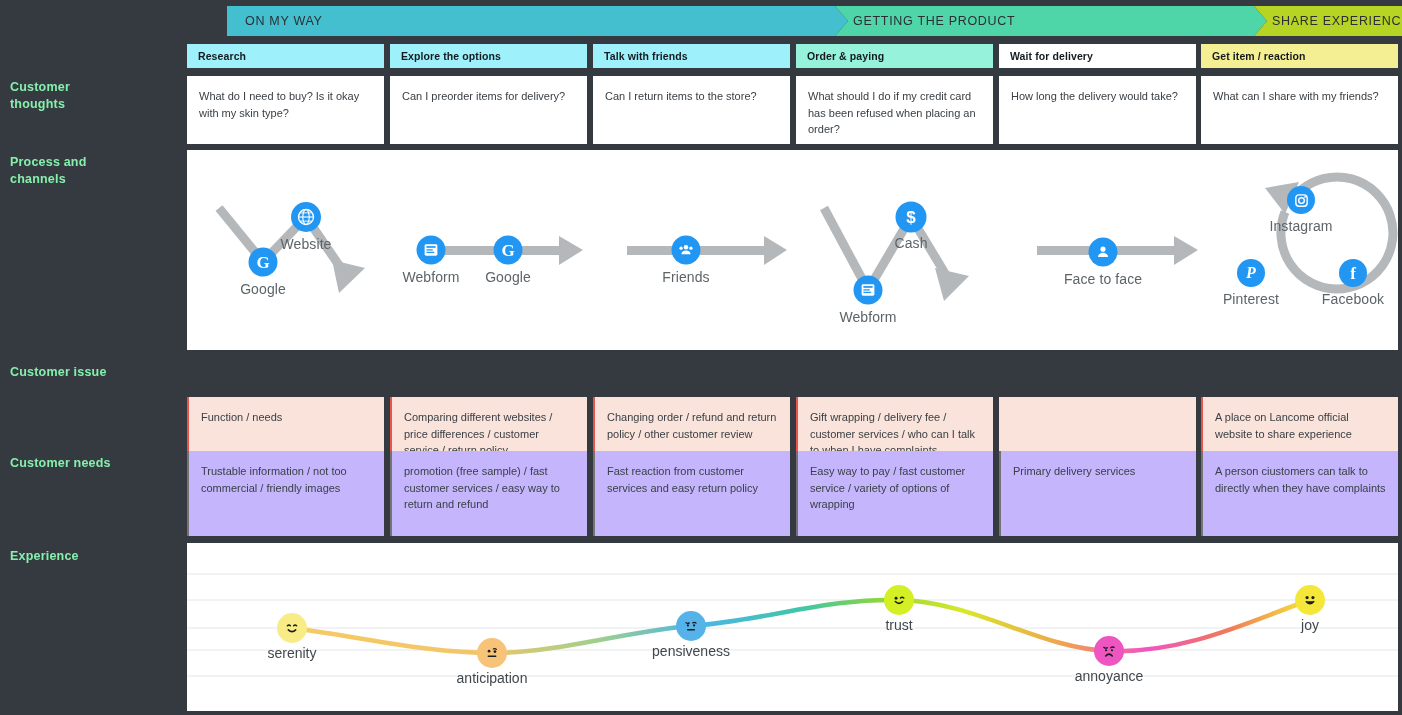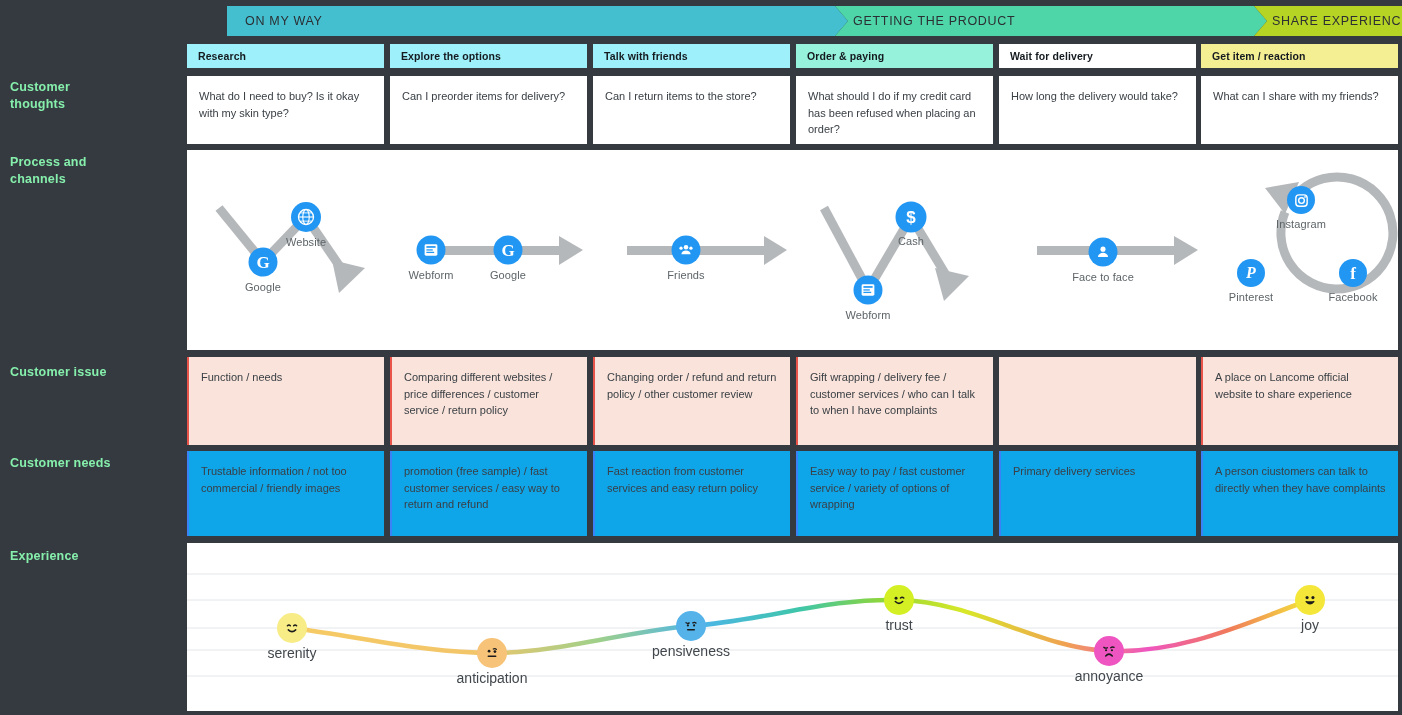--- a/index.html
+++ b/index.html
@@ -41,28 +41,28 @@
 
   
   .band { position: absolute; left: 187px; width: 1315px; padding-left: 32px; }
   .cell {
     position: absolute; top: 0; height: 100%;
     padding: 12px 12px 8px 12px;
     font-size: 11px; line-height: 16.5px; color: #3a4046;
     overflow: hidden;
   }
   .cell.thought { background: #ffffff; }
-  .cell.issue   { background: #fae3da; border-left: 2px solid #e8534a; }
+  .cell.issue   { background: #fae3da; border-left: 2px solid #e8534a; margin-top: 40px; }
   .cell.issue.empty { border-left: none; }
-  .cell.need    { background: #0ea5e9; border-left: 2px solid #3b82f6; }
+  .cell.need    { background: #c4b5fd; border-left: 2px solid #737373; }
 
   
   .panel { position: absolute; left: 187px; background: #fff; }
   .proc-label {
-    position: absolute; font-size: 11px; color: #5d6468;
+    position: absolute; font-size: 14px; color: #5d6468;
     text-align: center; white-space: nowrap; transform: translateX(-50%);
     letter-spacing: .1px;
   }
   .node {
     position: absolute; border-radius: 50%;
     background: #2196f3; display: flex; align-items: center;
     justify-content: center; color: #fff;
     transform: translate(-50%,-50%);
   }
 

